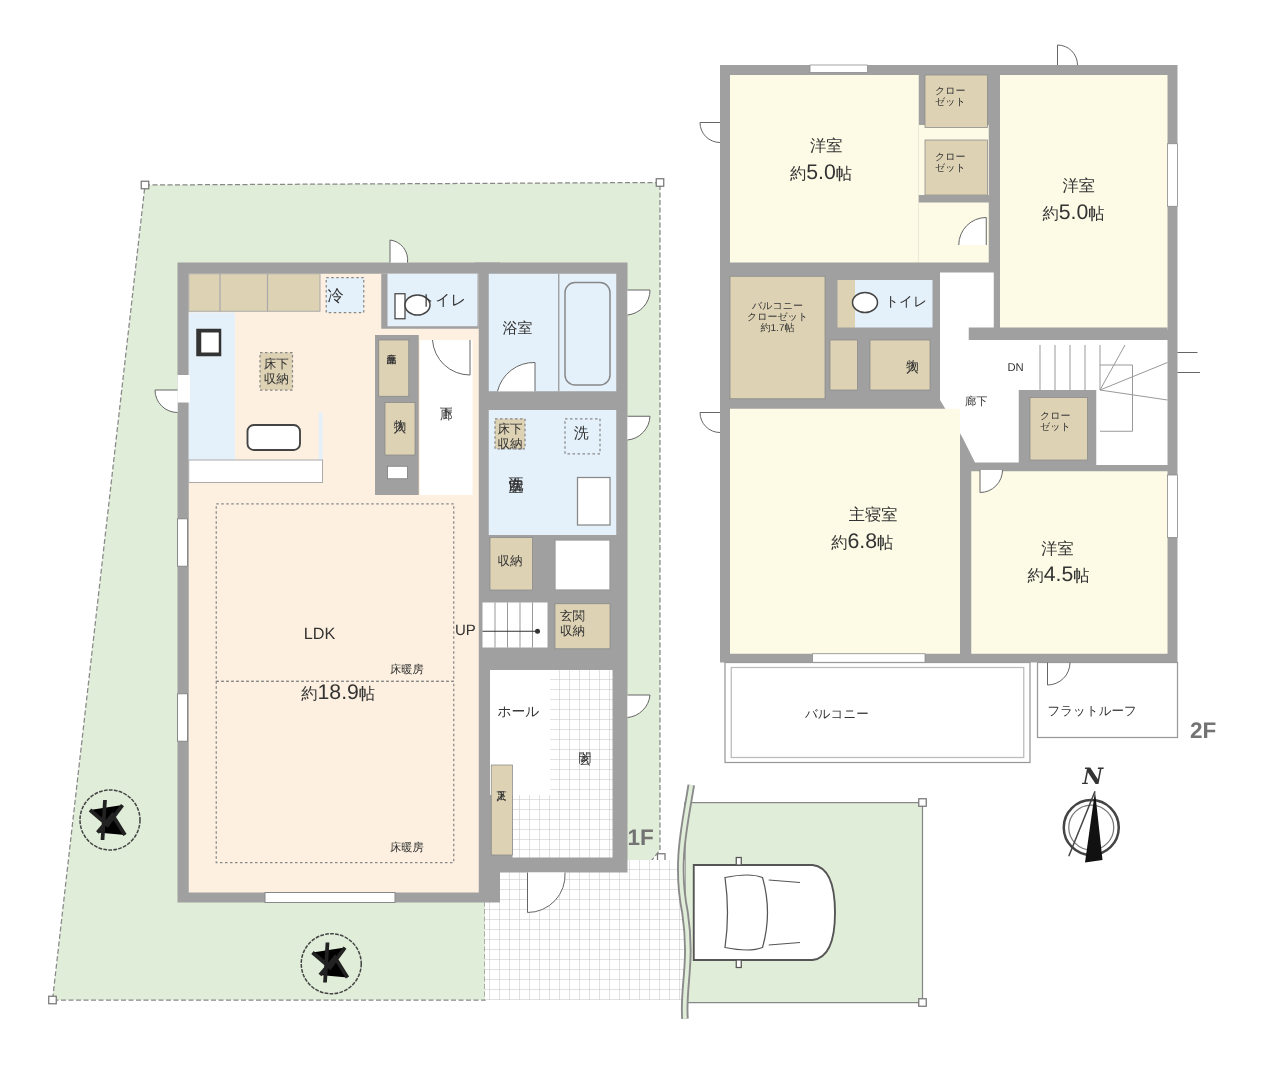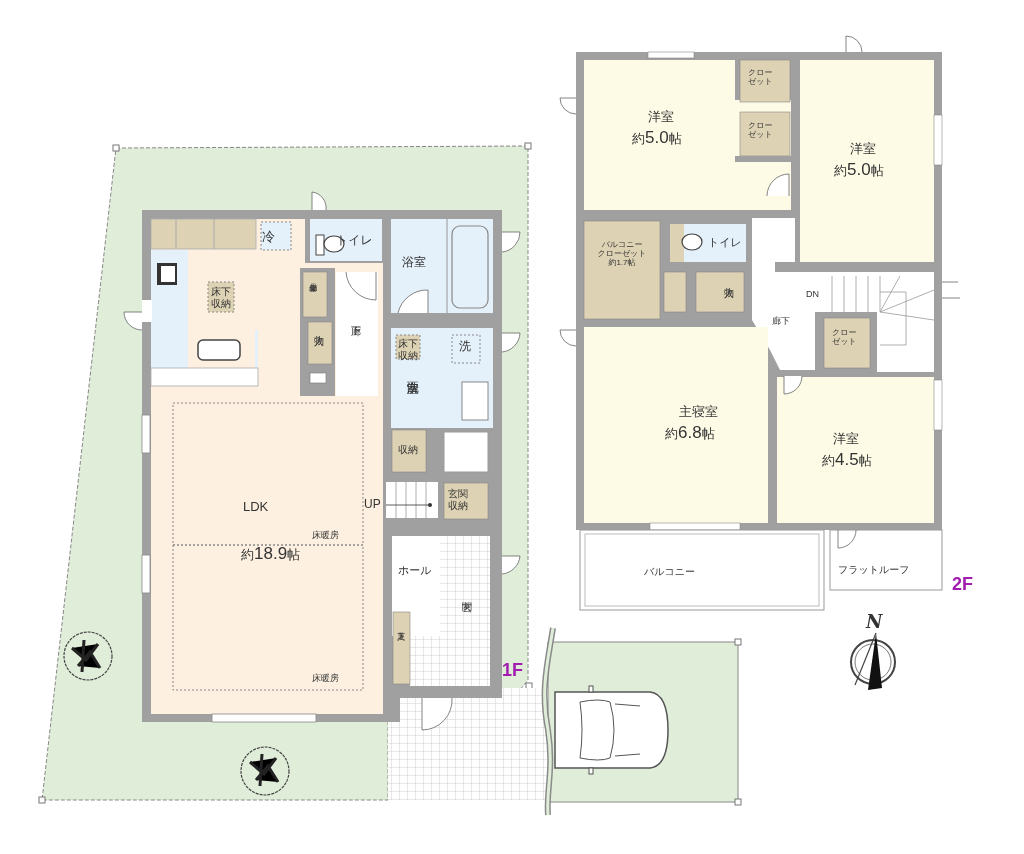--- a/index.html
+++ b/index.html
@@ -8,21 +8,21 @@
   #plan { position: absolute; left: 0; top: 0; width: 1024px; height: 854px; }
   .lbl { position: absolute; color: #333; text-align: center; white-space: nowrap;
          font-family: Liberation Sans, sans-serif; line-height: 1.15; }
   .room-name { font-size: 13px; }
   .room-size { font-size: 13px; }
   .room-size .num { font-size: 17px; }
   .small { font-size: 9px; }
   .tiny { font-size: 10px; }
   .vert { writing-mode: vertical-rl; font-size: 10px; }
   .vert-sm { writing-mode: vertical-rl; font-size: 8px; }
-  .floor-tag { position: absolute; font-size: 18px; font-weight: bold; color: #a21caf;
+  .floor-tag { position: absolute; font-size: 18px; font-weight: bold; color: #737373;
                font-family: "Liberation Sans", sans-serif; }
 </style>
 </head>
 <body>
 
 <svg id="plan" viewBox="0 0 1024 854" xmlns="http://www.w3.org/2000/svg">
   <defs>
     <pattern id="tile" width="8" height="8" patternUnits="userSpaceOnUse">
       <rect width="8" height="8" fill="#ffffff"></rect>
       <path d="M8 0 V8 M0 8 H8" stroke="#c4c4c4" stroke-width="0.8"></path>

